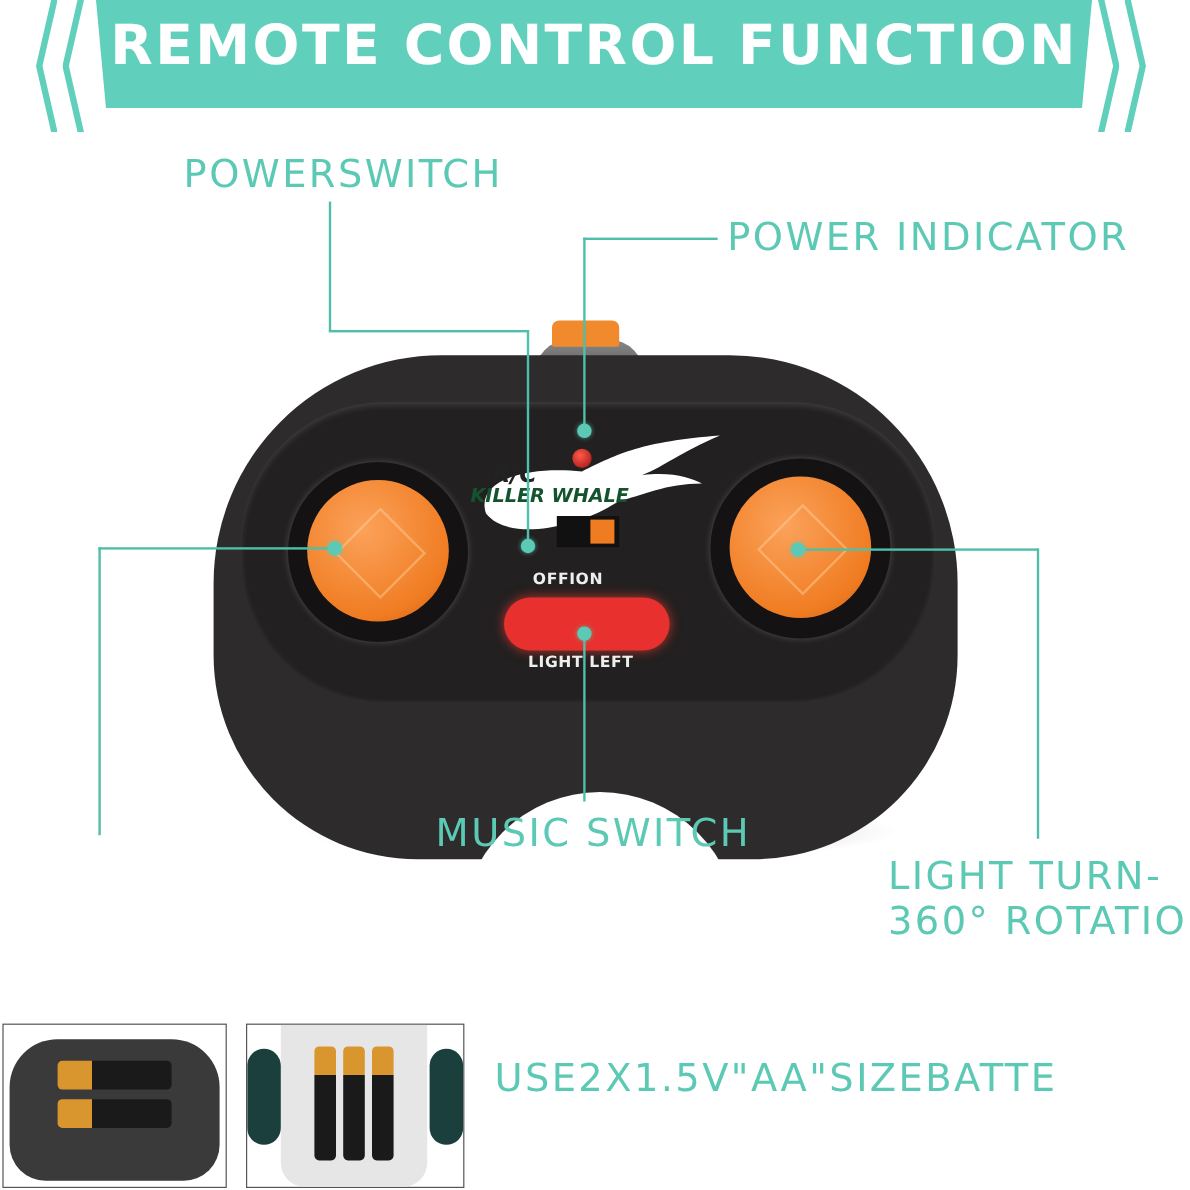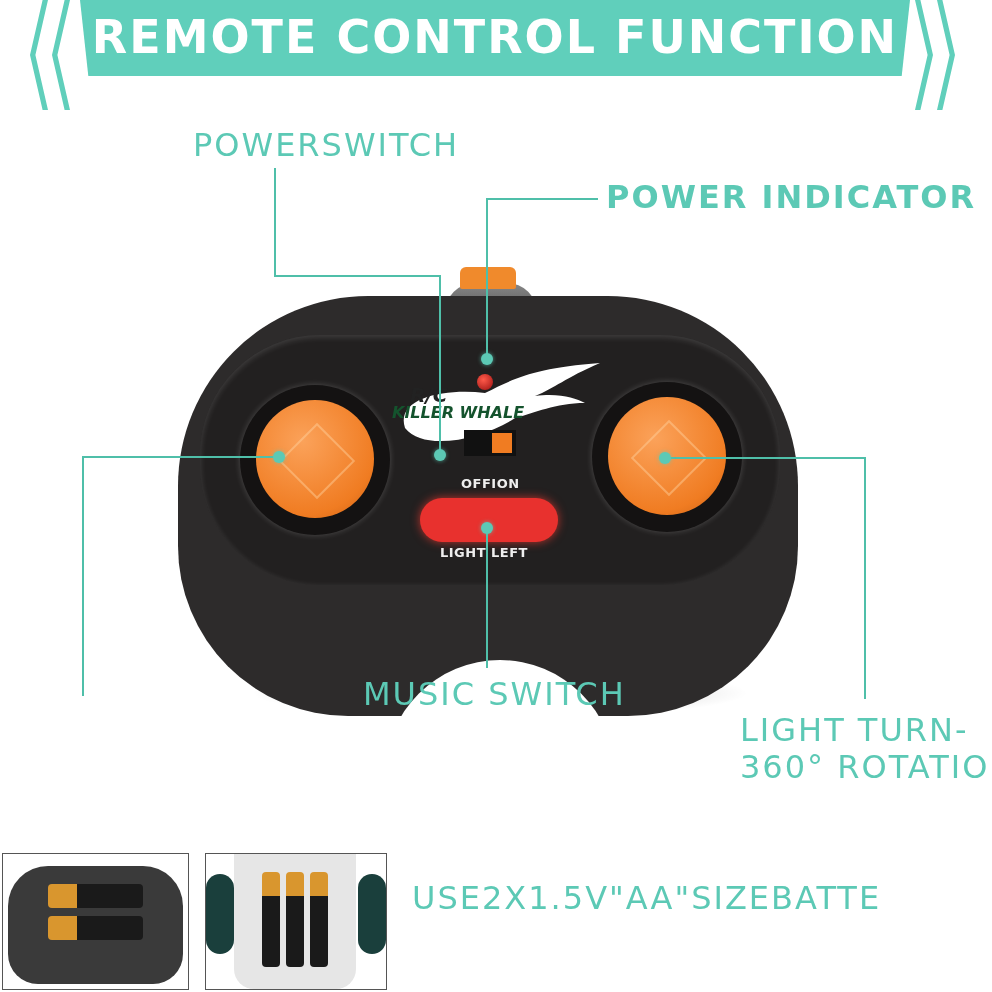--- a/index.html
+++ b/index.html
@@ -1,18 +1,18 @@
 <!DOCTYPE html>
 <html><head>
 <meta charset="utf-8">
 <style>
   html, body { margin: 0; padding: 0; background: #ffffff; }
   body { width: 992px; height: 992px; position: relative; overflow: hidden;
          font-family: "DejaVu Sans", sans-serif; }
-  .banner { position: absolute; left: 80px; top: 0; width: 830px; height: 76px;
+  .banner { position: absolute; left: 80px; top: 0; width: 830px; height: 90px;
             background: #60cfbb; clip-path: polygon(0 0, 100% 0, 99% 100%, 1% 100%); }
   .banner-title { position: absolute; left: 0; right: 0; top: 10px; text-align: center;
                   font-family: "DejaVu Sans", sans-serif; font-weight: bold; font-size: 46px;
                   letter-spacing: 2px; color: #ffffff; }
   .chev { position: absolute; width: 18px; height: 110px; background: #60cfbb; }
   .label { position: absolute; font-family: "DejaVu Sans", sans-serif; color: #5cc9b5;
            font-size: 32px; letter-spacing: 2px; line-height: 1.15; white-space: nowrap; }
   .line { position: absolute; background: #4fbfa9; }
   .dot { position: absolute; width: 12px; height: 12px; border-radius: 50%; background: #5cc9b5;
          box-shadow: 0 0 4px rgba(92,201,181,.7); }
@@ -84,21 +84,21 @@
   <path d="M20 70 C 10 40, 60 30, 100 35 C 130 20, 150 10, 215 5 C 180 20, 170 30, 150 38 C 175 35, 190 40, 200 45 C 170 45, 150 55, 130 60 C 100 80, 40 95, 20 70 Z" fill="#ffffff"></path>
 </svg>
 <div class="logo">
   <div class="logo-rc" style="color:#222;">R/C</div>
   <div class="logo-name" style="color:#14532d;">KILLER WHALE</div>
 </div>
 <div class="led"></div>
 <div class="switch">
   <div class="switch-knob"></div>
 </div>
-<div class="sw-label" style="left:461px;top:476px;text-align:right;">OFFION</div>
+<div class="sw-label" style="left:444px;top:476px;text-align:right;">OFFION</div>
 <div class="music-btn"></div>
 <div class="sw-label" style="left:440px;top:545px;">LIGHT LEFT</div>
 
 <div class="line" style="left:274px;top:168px;width:2px;height:108px;"></div>
 <div class="line" style="left:274px;top:275px;width:166px;height:2px;"></div>
 <div class="line" style="left:439px;top:275px;width:2px;height:180px;"></div>
 <div class="dot" style="left:434px;top:449px;"></div>
 
 <div class="line" style="left:486px;top:198px;width:112px;height:2px;"></div>
 <div class="line" style="left:486px;top:198px;width:2px;height:160px;"></div>
@@ -108,22 +108,22 @@
 <div class="line" style="left:82px;top:456px;width:2px;height:240px;"></div>
 <div class="dot" style="left:273px;top:451px;"></div>
 
 <div class="line" style="left:665px;top:457px;width:200px;height:2px;"></div>
 <div class="line" style="left:864px;top:457px;width:2px;height:242px;"></div>
 <div class="dot" style="left:659px;top:452px;"></div>
 
 <div class="line" style="left:486px;top:528px;width:2px;height:140px;"></div>
 <div class="dot" style="left:481px;top:522px;"></div>
 
-<div class="label" style="left:153px;top:127px;margin-left:40px;">POWERSWITCH</div>
-<div class="label" style="left:606px;top:179px;font-weight:bold;">POWER INDICATOR</div>
+<div class="label" style="left:153px;top:127px;">POWERSWITCH</div>
+<div class="label" style="left:606px;top:179px;">POWER INDICATOR</div>
 <div class="label" style="left:363px;top:676px;">MUSIC SWITCH</div>
 <div class="label" style="left:2px;top:705px;">
 </div>
 <div class="label" style="left:740px;top:712px;text-align:right;width:248px;">
   <div style="padding-right:20px;">LIGHT TURN-</div>
   <div>360° ROTATION</div>
 </div>
 
 <div class="thumb" style="left:2px;width:185px;height:135px;">
   <div style="position:absolute;left:5px;top:12px;width:175px;height:118px;background:#3a3a3a;border-radius:40px 40px 30px 30px;"></div>

